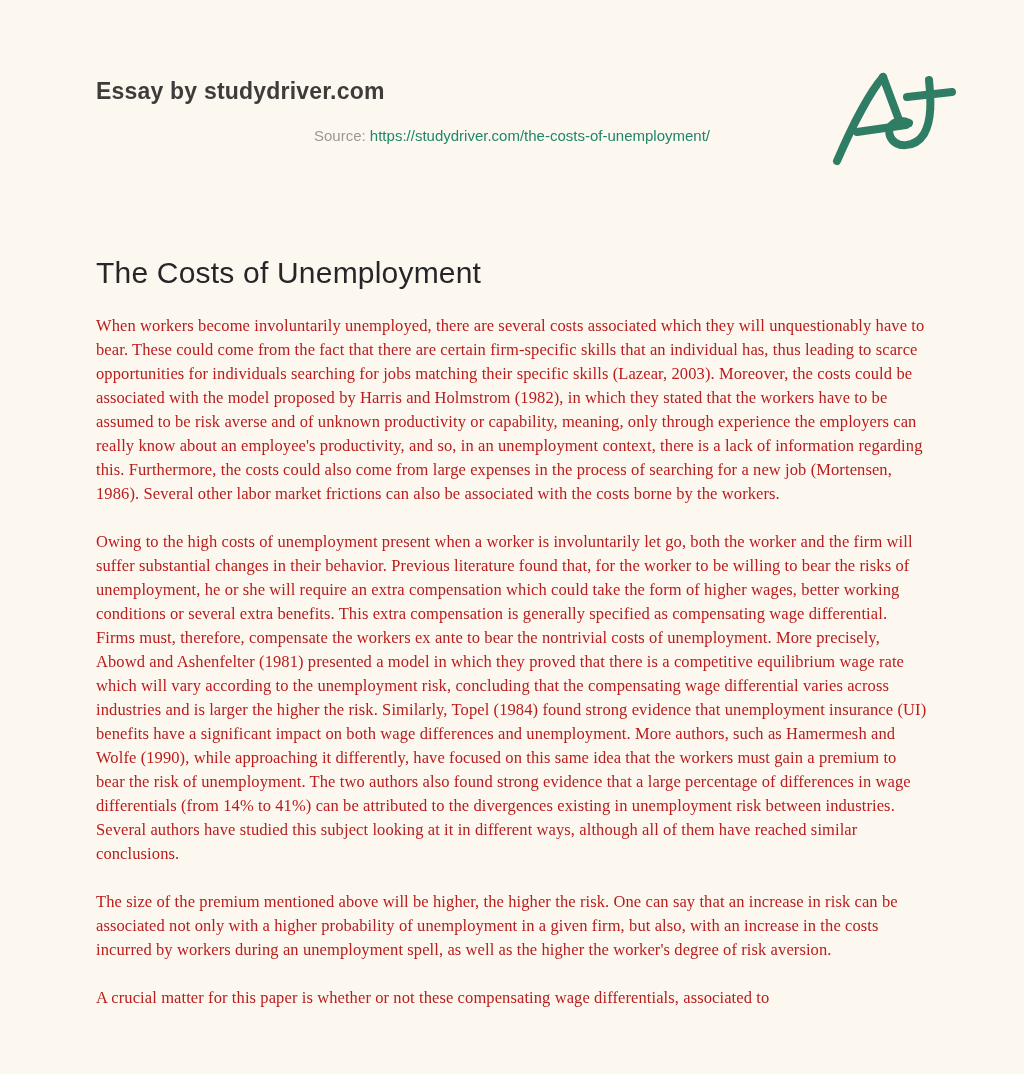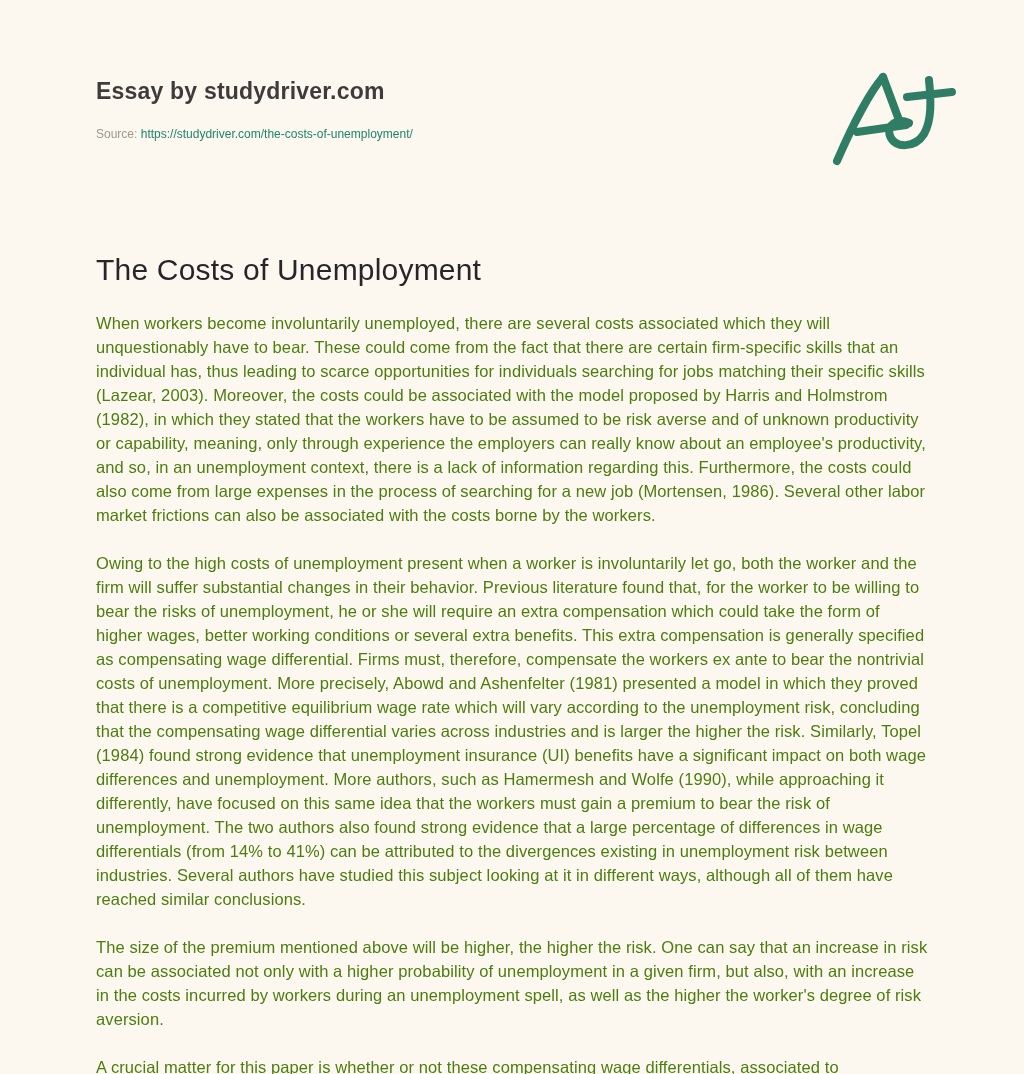--- a/index.html
+++ b/index.html
@@ -17,22 +17,23 @@
     padding: 78px 96px 0 96px;
   }
   .header-title {
     font-size: 23px;
     font-weight: 700;
     color: #3d3c3a;
     letter-spacing: 0.2px;
   }
   .source-line {
     margin-top: 22px;
-    font-size: 12px;
+    font-size: 15px;
     color: #9b9892;
+    text-align: center;
   }
   .source-line a {
     color: #1f856b;
     text-decoration: none;
   }
   .logo {
     position: absolute;
     top: 68px;
     right: 62px;
     width: 132px;
@@ -44,23 +45,24 @@
     font-weight: 400;
     color: #26252a;
     letter-spacing: 0.2px;
   }
   .essay-body {
     margin-top: 24px;
   }
   .essay-body p {
     font-size: 16.5px;
     line-height: 24px;
-    color: #4d7c0f;
+    color: #b91c1c;
     margin-bottom: 24px;
     letter-spacing: 0.1px;
+    font-family: Liberation Serif, serif;
   }
 </style>
 </head>
 <body>
 
 <div class="page">
 
   <h1 class="header-title">Essay by studydriver.com</h1>
 
   <div class="source-line">

